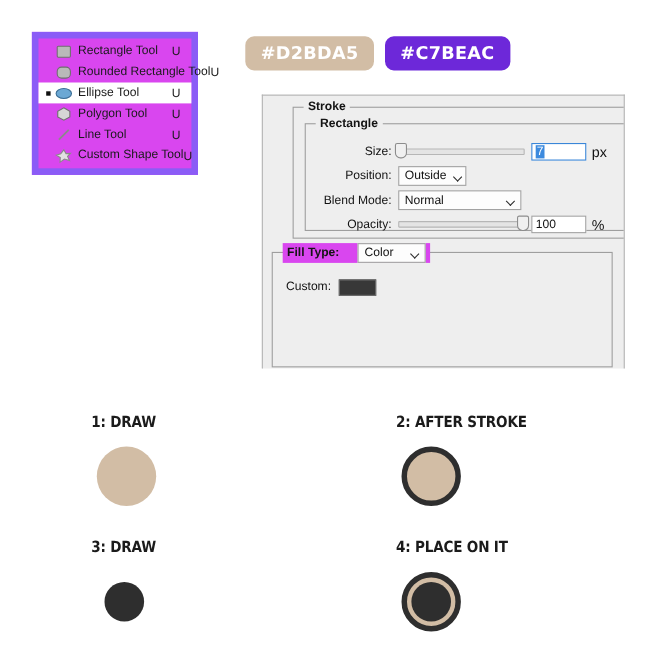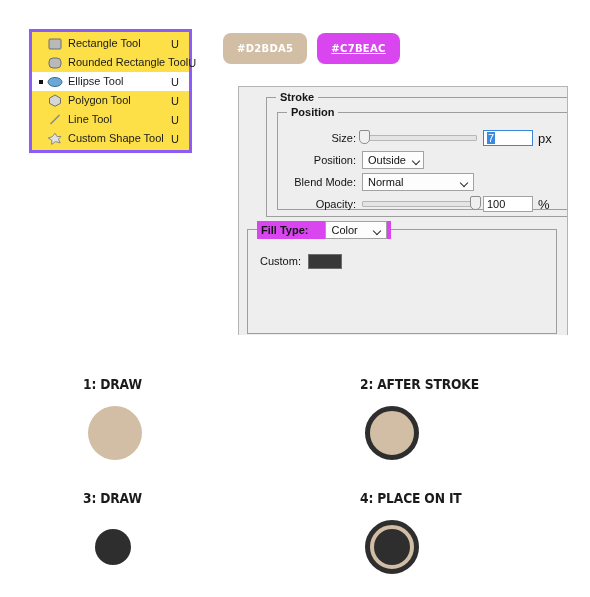--- a/index.html
+++ b/index.html
@@ -13,23 +13,23 @@
     font-family: "Liberation Sans", sans-serif;
     position: relative;
     overflow: hidden;
   }
 
   
   #tool-panel {
     position: absolute;
     left: 29px;
     top: 29px;
-    width: 163px;
-    background: #fde047;
-    border: 3px solid #8b5cf6;
+    width: 151px;
+    background: #d946ef;
+    border: 6px solid #8b5cf6;
     box-sizing: border-box;
     padding: 2px 0 2px 0;
   }
   .tool-row {
     display: flex;
     align-items: center;
     height: 19px;
     padding: 0 6px 0 4px;
     box-sizing: border-box;
     font-size: 11px;
@@ -82,21 +82,21 @@
     gap: 10px;
     align-items: center;
   }
   .swatch-badge {
     border-radius: 8px;
     height: 31px;
     display: flex;
     align-items: center;
     justify-content: center;
     padding: 0 14px;
-    font-size: 10px;
+    font-size: 16px;
     font-weight: bold;
     letter-spacing: 0.3px;
     font-family: "DejaVu Sans", sans-serif;
     box-sizing: border-box;
   }
 
   
   #stroke-dialog {
     position: absolute;
     left: 238px;
@@ -335,33 +335,33 @@
     <span class="tool-label">Custom Shape Tool</span>
     <span class="tool-key">U</span>
   </div>
 
 </div>
 
 <div id="swatch-row">
   <div class="swatch-badge" id="swatch-0" style="background: rgb(210, 189, 165); color: rgb(255, 255, 255);">
     <span>#D2BDA5</span>
   </div>
-  <div class="swatch-badge" id="swatch-1" style="background: #d946ef; color: rgb(255, 255, 255); text-decoration: underline;">
+  <div class="swatch-badge" id="swatch-1" style="background: #6d28d9; color: rgb(255, 255, 255);">
     <span>#C7BEAC</span>
   </div>
 </div>
 
 <div id="stroke-dialog">
   <div class="inner-pad">
 
     <div class="group-box" id="grp-stroke">
       <span class="group-title">Stroke</span>
 
       <div class="group-box" id="grp-structure">
-        <span class="group-title">Position</span>
+        <span class="group-title">Rectangle</span>
 
         <div class="field-row" style="left:0px; top:16px; width:282px;">
           <span class="field-label" style="width:78px;">Size:</span>
           <span style="position:relative; width:115px; margin-left:6px;">
             <span class="slider-track" style="display:block;"></span>
             <span class="slider-thumb" id="size-thumb" style="left: calc(2% - 5px);"></span>
           </span>
           <span class="num-input focused" style="width:50px; margin-left:6px;">
             <span class="sel">7</span>
           </span>

